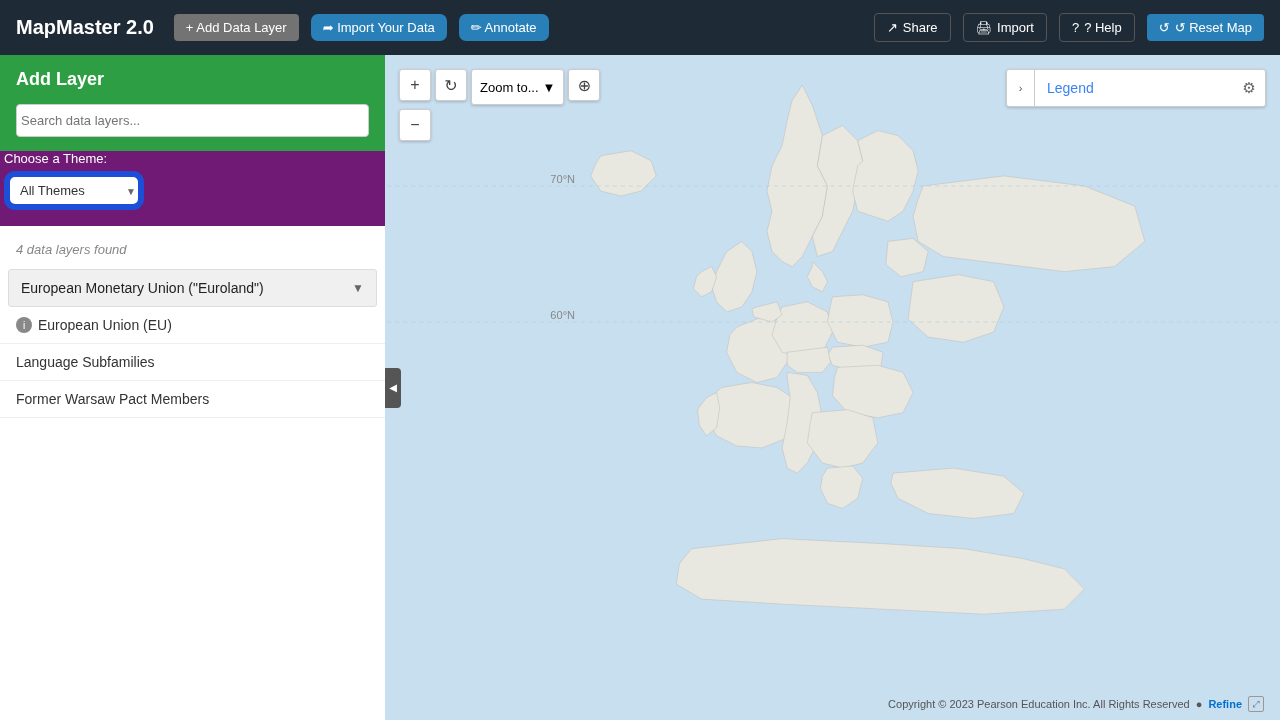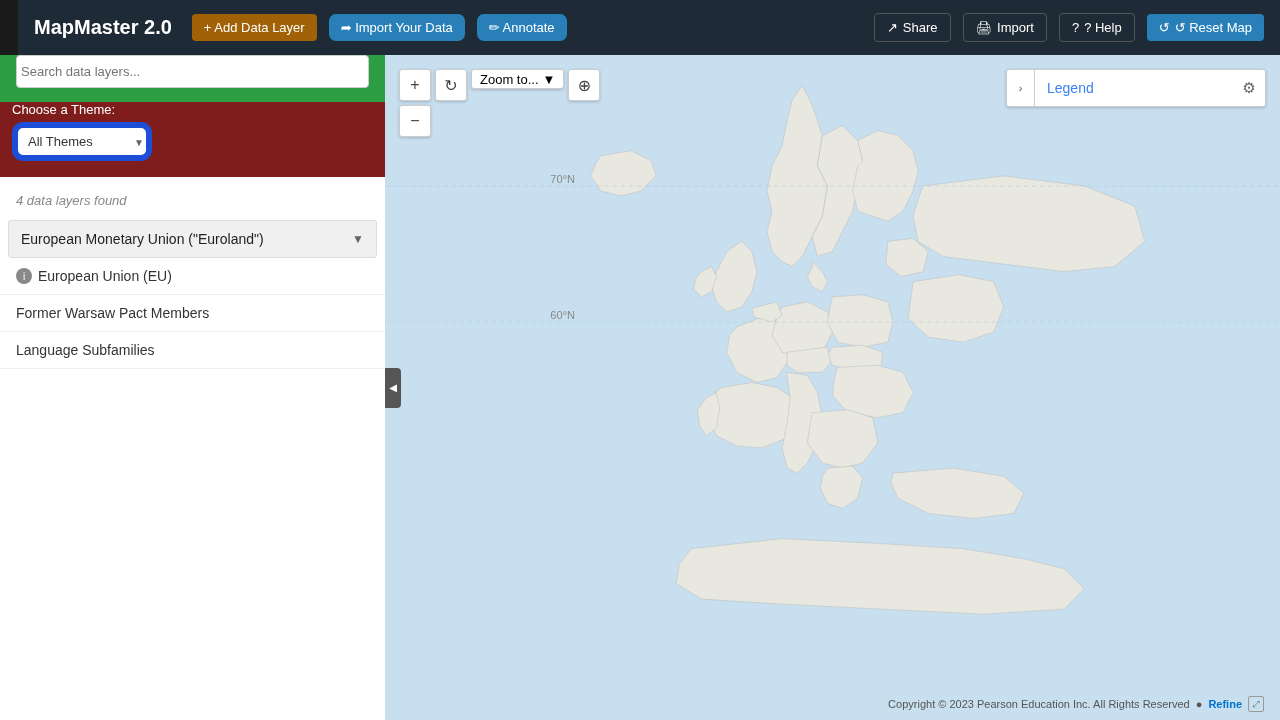--- a/index.html
+++ b/index.html
@@ -16,21 +16,20 @@
     
     .topbar {
       background: #1e2a35;
       height: 55px;
       display: flex;
       align-items: center;
       padding: 0 16px;
       gap: 12px;
       flex-shrink: 0;
       z-index: 100;
-      margin-left: 18px;
     }
     .app-title {
       color: white;
       font-size: 20px;
       font-weight: bold;
       margin-right: 8px;
       white-space: nowrap;
     }
     .btn-toolbar {
       display: flex;
@@ -38,21 +37,21 @@
       gap: 6px;
       padding: 6px 12px;
       border-radius: 4px;
       border: none;
       cursor: pointer;
       font-size: 13px;
       font-weight: 500;
       white-space: nowrap;
     }
     .btn-green {
-      background: #a16207;
+      background: #737373;
       color: white;
     }
     .btn-blue {
       background: #2980b9;
       color: white;
       border-radius: 7px;
     }
     .spacer { flex: 1; }
     .btn-outline {
       background: transparent;
@@ -116,22 +115,22 @@
       width: 100%;
       padding: 8px 4px;
       border-radius: 4px;
       border: 1px solid #ccc;
       font-size: 13px;
       color: #999;
       outline: none;
     }
 
     .sidebar-filters {
-      background: #7f1d1d;
-      padding: 0 16px 16px 12px;
+      background: #701a75;
+      padding: 0 16px 16px 4px;
       display: flex;
       gap: 12px;
     }
     .filter-group {
       display: flex;
       flex-direction: column;
       gap: 5px;
     }
     .filter-label {
       color: white;
@@ -283,21 +282,21 @@
       display: flex;
       gap: 4px;
     }
     .zoom-dropdown {
       display: flex;
       align-items: center;
       background: white;
       border: 1px solid #ccc;
       border-radius: 3px;
       padding: 0 8px;
-      height: 20px;
+      height: 36px;
       font-size: 13px;
       cursor: pointer;
       box-shadow: 0 1px 3px rgba(0,0,0,0.2);
       gap: 4px;
     }
 
     
     .legend-panel {
       position: absolute;
       top: 14px;
@@ -392,20 +391,21 @@
   </button>
   <button class="btn-reset">
     <span>↺</span>
     <span>↺ Reset Map</span>
   </button>
 </div>
 
 <div class="main">
 
   <div class="sidebar">
+    <div class="sidebar-header">Add Layer</div>
 
     <div class="sidebar-search">
       <input class="search-input" type="text" placeholder="Search data layers..." style="">
     </div>
 
     <div class="sidebar-filters">
       <div class="filter-group">
         <span class="filter-label">Choose a Theme:</span>
         <div class="select-wrapper">
           <select class="filter-select">
@@ -428,25 +428,25 @@
       </div>
 
       <div class="layer-item">
         <div class="layer-with-icon">
           <span class="layer-info-icon">i</span>
           <span>European Union (EU)</span>
         </div>
       </div>
 
       <div class="layer-item">
+        <span>Language Subfamilies</span>
+      </div>
+
+      <div class="layer-item">
         <span>Former Warsaw Pact Members</span>
-      </div>
-
-      <div class="layer-item">
-        <span>Language Subfamilies</span>
       </div>
     </div>
 
     <div class="collapse-handle">
       <span>◀</span>
     </div>
   </div>
 
   <div class="map-area">
 

